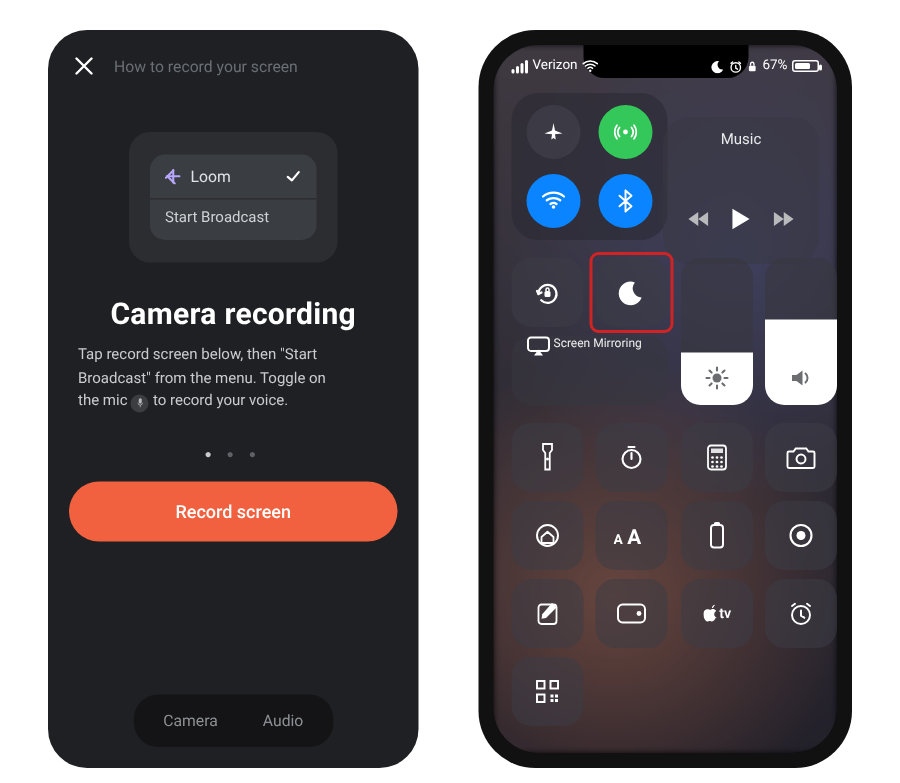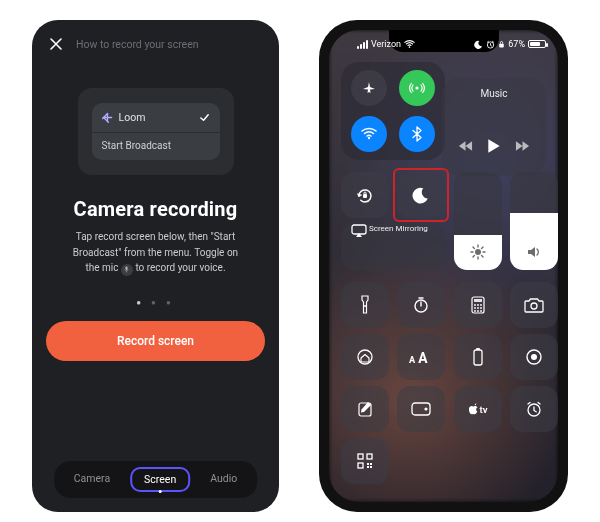--- a/index.html
+++ b/index.html
@@ -3,35 +3,35 @@
 <meta charset="utf-8">
 <style>
   * { box-sizing: border-box; margin:0; padding:0; font-family: -apple-system, BlinkMacSystemFont, "Segoe UI", Roboto, Helvetica, Arial, sans-serif; }
   body { background:#fff; width:600px; height:522px; position:relative; }
 
   
   .left-phone { position:absolute; left:32px; top:20px; width:247px; height:492px; background:#1f2023; border-radius:26px; overflow:hidden; color:#fff; }
   .lp-top { display:flex; align-items:center; gap:10px; padding:14px 14px 6px 14px; }
   .close-x { width:20px; height:20px; display:flex; align-items:center; justify-content:center; color:#eee; font-size:13px; }
   .lp-toplink { color:#6a6f74; font-size:10.5px; }
-  .card { margin:28px auto 0 auto; width:156px; background:#2b2d31; border-radius:14px; padding:15px 14px; }
+  .card { margin:28px auto 0 auto; width:139px; background:#2b2d31; border-radius:14px; padding:15px 14px; }
   .card-inner { background:#3a3d41; border-radius:10px; overflow:hidden; }
   .card-row1 { display:flex; align-items:center; justify-content:space-between; padding:8px 10px; }
   .loom-lbl { display:flex; align-items:center; gap:6px; color:#dfe3e6; font-size:10.5px; }
   .loom-logo { width:11px; height:11px; position:relative; }
   .loom-logo svg { width:11px; height:11px; }
   .check { color:#fff; font-size:11px; }
   .card-row2 { padding:7px 10px 9px 10px; font-size:10px; color:#cfd1d3; border-top:1px solid #2b2d31; }
   .mic-row { display:flex; align-items:center; justify-content:center; gap:8px; margin-top:12px; }
   .mic-lbl { font-size:9.5px; color:#8e9194; }
   .mic-off { width:22px; height:22px; border-radius:50%; background:#1d1e20; display:flex; align-items:center; justify-content:center; }
   .mic-on  { width:26px; height:26px; border-radius:50%; background:#ef5a3d; display:flex; align-items:center; justify-content:center; box-shadow:0 0 0 3px rgba(239,90,61,.18); }
   .mic-ic { width:9px; height:9px; }
   .headline { text-align:center; font-weight:700; font-size:20px; margin-top:22px; letter-spacing:.2px; }
-  .subtext  { text-align:center; font-size:10px; line-height:1.55; color:#c9cbce; padding:8px 20px 0 20px; }
+  .subtext  { font-size:10px; line-height:1.55; color:#c9cbce; padding:8px 20px 0 20px; }
   .subtext .mic-inline { display:inline-flex; align-items:center; justify-content:center; width:12px; height:12px; border-radius:50%; background:#3b3d41; vertical-align:-2px; }
   .subtext .mic-inline svg { width:7px; height:7px; }
   .dots { text-align:center; margin-top:22px; letter-spacing:4px; color:#5e6165; font-size:8px; }
   .dots .cur { color:#c8cacd; }
   .rec-btn { margin:14px 14px 0 14px; height:40px; border-radius:20px; background:#f1613f; display:flex; align-items:center; justify-content:center; color:#fff; font-size:12px; font-weight:500; }
   .tabs { position:absolute; bottom:14px; left:50%; transform:translateX(-50%); display:flex; align-items:flex-start; gap:10px; background:rgba(0,0,0,.35); padding:6px 10px; border-radius:16px; }
   .tab { font-size:10.5px; color:#8d9094; padding:5px 10px; border-radius:10px; cursor:pointer; }
   .tab.sel { color:#fff; border:2px solid #5b55ff; padding:4px 12px; position:relative; }
   .tab.sel::after { content:""; position:absolute; bottom:-3px; left:50%; width:3px; height:3px; border-radius:50%; background:#fff; transform:translateX(-50%); }
 
@@ -39,21 +39,21 @@
   .right-phone { position:absolute; right:32px; top:20px; width:249px; height:492px; border-radius:38px; background:#111; padding:10px; }
   .bezel { width:100%; height:100%; background:#000; border-radius:30px; position:relative; overflow:hidden; }
   .notch { position:absolute; top:0; left:50%; transform:translateX(-50%); width:110px; height:22px; background:#000; border-bottom-left-radius:14px; border-bottom-right-radius:14px; z-index:5; }
   .cc-bg { position:absolute; inset:0; background:
       radial-gradient(circle at 35% 78%, rgba(255,150,110,.55), transparent 40%),
       radial-gradient(circle at 70% 30%, rgba(120,140,255,.35), transparent 45%),
       linear-gradient(#5f5560,#2e2a37);
       filter:blur(2px);
   }
   .cc-overlay { position:absolute; inset:0; background:rgba(20,20,25,.42); }
-  .status { position:absolute; top:4px; left:16px; right:0; height:20px; display:flex; justify-content:space-between; align-items:center; padding:0 12px; font-size:9px; color:#fff; z-index:6; }
+  .status { position:absolute; top:4px; left:0; right:0; height:20px; display:flex; justify-content:space-between; align-items:center; padding:0 12px; font-size:9px; color:#fff; z-index:6; }
   .status-left { display:flex; align-items:center; gap:3px; }
   .status-left .bars { display:flex; gap:1px; align-items:flex-end; }
   .status-left .bars span { width:2px; background:#fff; border-radius:1px; }
   .status-right { display:flex; align-items:center; gap:3px;text-align:center; }
   .battery { display:flex; align-items:center; gap:1px; }
   .battery .shell { width:18px; height:8px; border:1px solid #fff; border-radius:2px; position:relative; }
   .battery .shell::after { content:""; position:absolute; right:-3px; top:2px; width:2px; height:4px; background:#fff; border-radius:1px; }
   .battery .fill { position:absolute; left:1px; top:1px; bottom:1px; width:65%; background:#fff; border-radius:1px; }
 
   .grid { position:absolute; top:32px; left:10px; right:10px; bottom:10px; z-index:4; }
@@ -128,21 +128,20 @@
     </span>
     <span>to record your voice.</span>
   </div>
 
   <div class="dots"><span class="cur">●</span> ● ●</div>
 
   <div class="rec-btn">Record screen</div>
 
   <div class="tabs">
     <div class="tab">Camera</div>
-    <div class="tab sel">Screen</div>
     <div class="tab">Audio</div>
   </div>
 </div>
 
 <div class="right-phone">
   <div class="bezel">
     <div class="notch"></div>
     <div class="cc-bg"></div>
     <div class="cc-overlay"></div>
 

